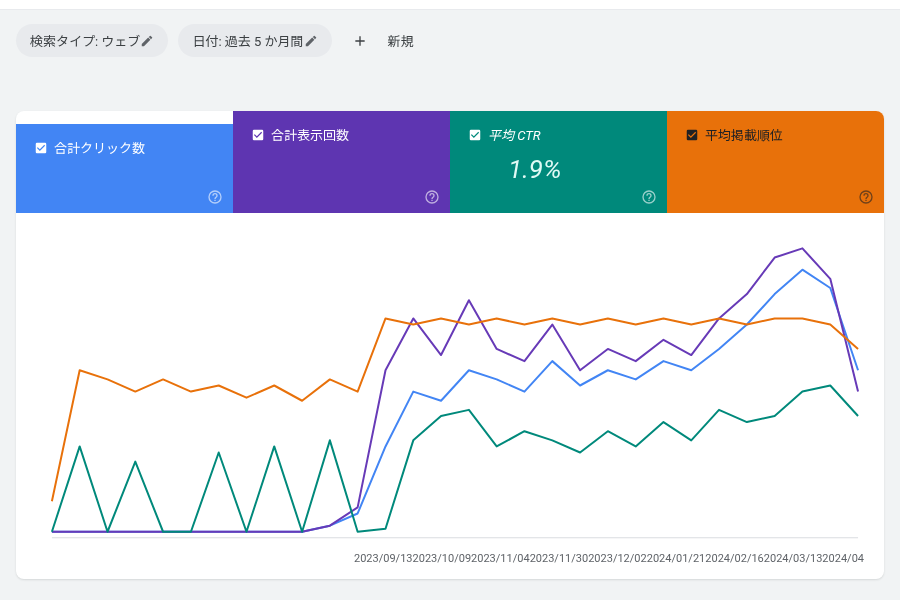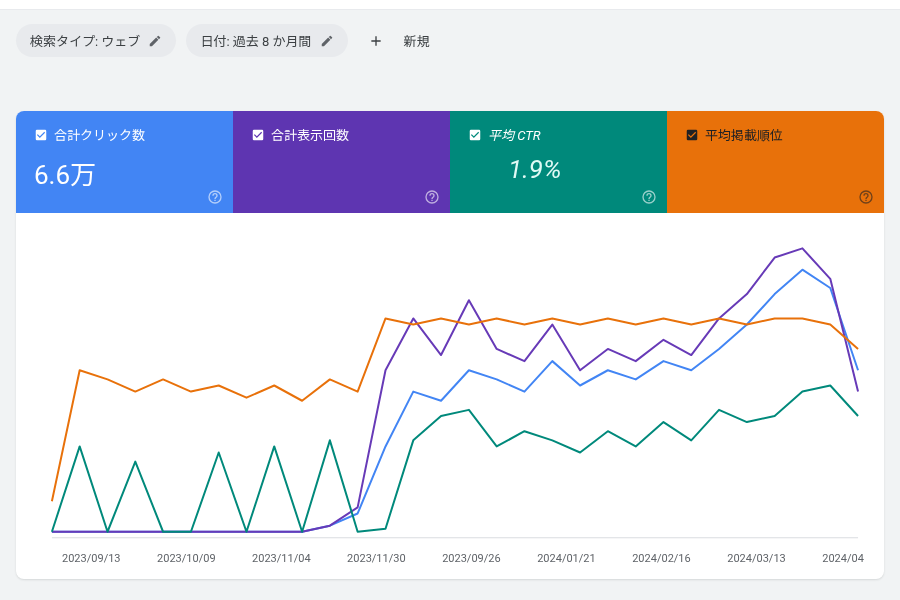--- a/index.html
+++ b/index.html
@@ -22,21 +22,21 @@
     gap: 10px;
     padding: 14px 16px;
   }
   .chip {
     background: #e8eaed;
     border-radius: 18px;
     padding: 7px 14px;
     font-size: 13px;
     display: flex;
     align-items: center;
-    gap: 8px;
+    gap: 0;
     color: #3c4043;
     cursor: pointer;
   }
   .chip svg { width: 14px; height: 14px; fill: #5f6368; }
   .new-btn {
     display: flex;
     align-items: center;
     gap: 20px;
     font-size: 13px;
     color: #3c4043;
@@ -75,55 +75,55 @@
     font-size: 26px;
     font-weight: 400;
   }
   .help-icon {
     position: absolute;
     right: 10px;
     bottom: 8px;
     width: 16px; height: 16px;
     opacity: .6;
   }
-  .m-clicks { background: #4285f4; }
+  .m-clicks { background: #4285f4; margin-top: 13px; }
   .m-impr   { background: #5e35b1; }
   .m-ctr    { background: #00897b; font-style: italic; }
   .m-pos    { background: #e8710a; }
   .m-ctr  .metric-value { color: #dffaf5; margin-left: 40px; }
   .m-pos  .metric-value { color: #202124; }
 
   .chart-area {
     position: relative;
     height: 335px;
     padding: 10px 16px 0 16px;
   }
   svg.plot { width: 100%; height: 100%; display: block; }
   .axis-labels {
     display: flex;
-    justify-content: space-between;
+    justify-content: flex-end;
     font-size: 11px;
     color: #5f6368;
-    padding: 4px 20px 14px 46px;
+    padding: 4px 20px 14px 26px;
   }
 </style>
 </head>
 <body>
 
 <div class="top-bar"></div>
 
 <div class="filter-row">
   <div class="chip">
     <span>検索タイプ: ウェブ</span>
     <svg viewBox="0 0 24 24">
         <path d="M3 17.25V21h3.75L17.81 9.94l-3.75-3.75L3 17.25zM20.71 7.04a1 1 0 0 0 0-1.41l-2.34-2.34a1 1 0 0 0-1.41 0l-1.83 1.83 3.75 3.75 1.83-1.83z"></path>
       </svg>
   </div>
   <div class="chip">
-    <span>日付: 過去 8 か月間</span>
+    <span>日付: 過去 5 か月間</span>
     <svg viewBox="0 0 24 24">
         <path d="M3 17.25V21h3.75L17.81 9.94l-3.75-3.75L3 17.25zM20.71 7.04a1 1 0 0 0 0-1.41l-2.34-2.34a1 1 0 0 0-1.41 0l-1.83 1.83 3.75 3.75 1.83-1.83z"></path>
       </svg>
   </div>
   <div class="new-btn">
     <svg viewBox="0 0 24 24">
         <path d="M19 13h-6v6h-2v-6H5v-2h6V5h2v6h6v2z"></path>
       </svg>
     <span>新規</span>
   </div>
@@ -132,21 +132,20 @@
 <div class="card">
 
   <div class="metrics">
     <div class="metric m-clicks">
       <div class="metric-head">
         <svg viewBox="0 0 24 24" fill="#fff">
             <path d="M19 3H5a2 2 0 0 0-2 2v14a2 2 0 0 0 2 2h14a2 2 0 0 0 2-2V5a2 2 0 0 0-2-2zm-9 14-5-5 1.41-1.41L10 14.17l7.59-7.59L19 8l-9 9z"></path>
           </svg>
         <span>合計クリック数</span>
       </div>
-      <div class="metric-value">6.6万</div>
       <svg class="help-icon" viewBox="0 0 24 24" fill="#fff">
           <path d="M11 18h2v-2h-2v2zm1-16a10 10 0 1 0 0 20 10 10 0 0 0 0-20zm0 18a8 8 0 1 1 0-16 8 8 0 0 1 0 16zm0-14a4 4 0 0 0-4 4h2a2 2 0 1 1 4 0c0 2-3 1.75-3 5h2c0-2.25 3-2.5 3-5a4 4 0 0 0-4-4z"></path>
         </svg>
     </div>
     <div class="metric m-impr">
       <div class="metric-head">
         <svg viewBox="0 0 24 24" fill="#fff">
             <path d="M19 3H5a2 2 0 0 0-2 2v14a2 2 0 0 0 2 2h14a2 2 0 0 0 2-2V5a2 2 0 0 0-2-2zm-9 14-5-5 1.41-1.41L10 14.17l7.59-7.59L19 8l-9 9z"></path>
           </svg>
         <span>合計表示回数</span>
@@ -187,20 +186,20 @@
         <path d="M20.0 304.0 L47.9 304.0 L75.9 304.0 L103.8 304.0 L131.7 304.0 L159.7 304.0 L187.6 304.0 L215.5 304.0 L243.4 304.0 L271.4 304.0 L299.3 298.0 L327.2 280.0 L355.2 145.0 L383.1 94.0 L411.0 130.0 L439.0 76.0 L466.9 124.0 L494.8 136.0 L522.8 100.0 L550.7 145.0 L578.6 124.0 L606.6 136.0 L634.5 115.0 L662.4 130.0 L690.3 94.0 L718.3 70.0 L746.2 34.0 L774.1 25.0 L802.1 55.0 L830.0 166.0 " fill="none" stroke="#673ab7" stroke-width="2" stroke-linejoin="round"></path>
         <path d="M20.0 304.0 L47.9 220.0 L75.9 304.0 L103.8 235.0 L131.7 304.0 L159.7 304.0 L187.6 226.0 L215.5 304.0 L243.4 220.0 L271.4 304.0 L299.3 214.0 L327.2 304.0 L355.2 301.0 L383.1 214.0 L411.0 190.0 L439.0 184.0 L466.9 220.0 L494.8 205.0 L522.8 214.0 L550.7 226.0 L578.6 205.0 L606.6 220.0 L634.5 196.0 L662.4 214.0 L690.3 184.0 L718.3 196.0 L746.2 190.0 L774.1 166.0 L802.1 160.0 L830.0 190.0 " fill="none" stroke="#00897b" stroke-width="2" stroke-linejoin="round"></path>
         <path d="M20.0 274.0 L47.9 145.0 L75.9 154.0 L103.8 166.0 L131.7 154.0 L159.7 166.0 L187.6 160.0 L215.5 172.0 L243.4 160.0 L271.4 175.0 L299.3 154.0 L327.2 166.0 L355.2 94.0 L383.1 100.0 L411.0 94.0 L439.0 100.0 L466.9 94.0 L494.8 100.0 L522.8 94.0 L550.7 100.0 L578.6 94.0 L606.6 100.0 L634.5 94.0 L662.4 100.0 L690.3 94.0 L718.3 100.0 L746.2 94.0 L774.1 94.0 L802.1 100.0 L830.0 124.0 " fill="none" stroke="#e8710a" stroke-width="2" stroke-linejoin="round"></path>
       </svg>
   </div>
   <div class="axis-labels" id="xlabels">
       <span>2023/09/13</span>
       <span>2023/10/09</span>
       <span>2023/11/04</span>
       <span>2023/11/30</span>
-      <span>2023/09/26</span>
+      <span>2023/12/02</span>
       <span>2024/01/21</span>
       <span>2024/02/16</span>
       <span>2024/03/13</span>
       <span>2024/04</span>
     </div>
 
 </div>
 
 </body></html>

